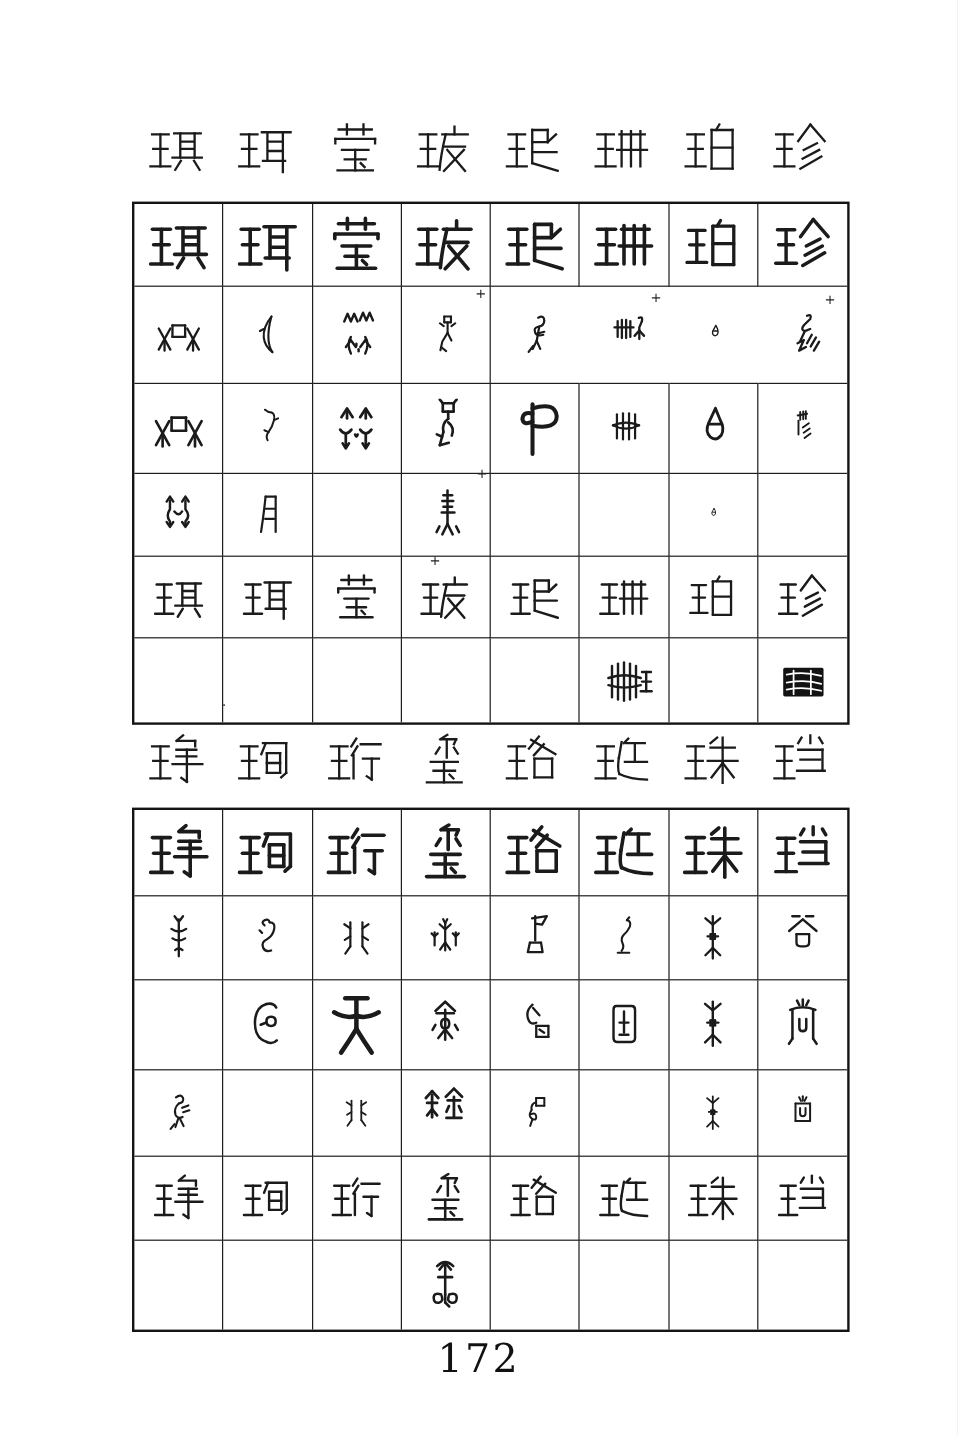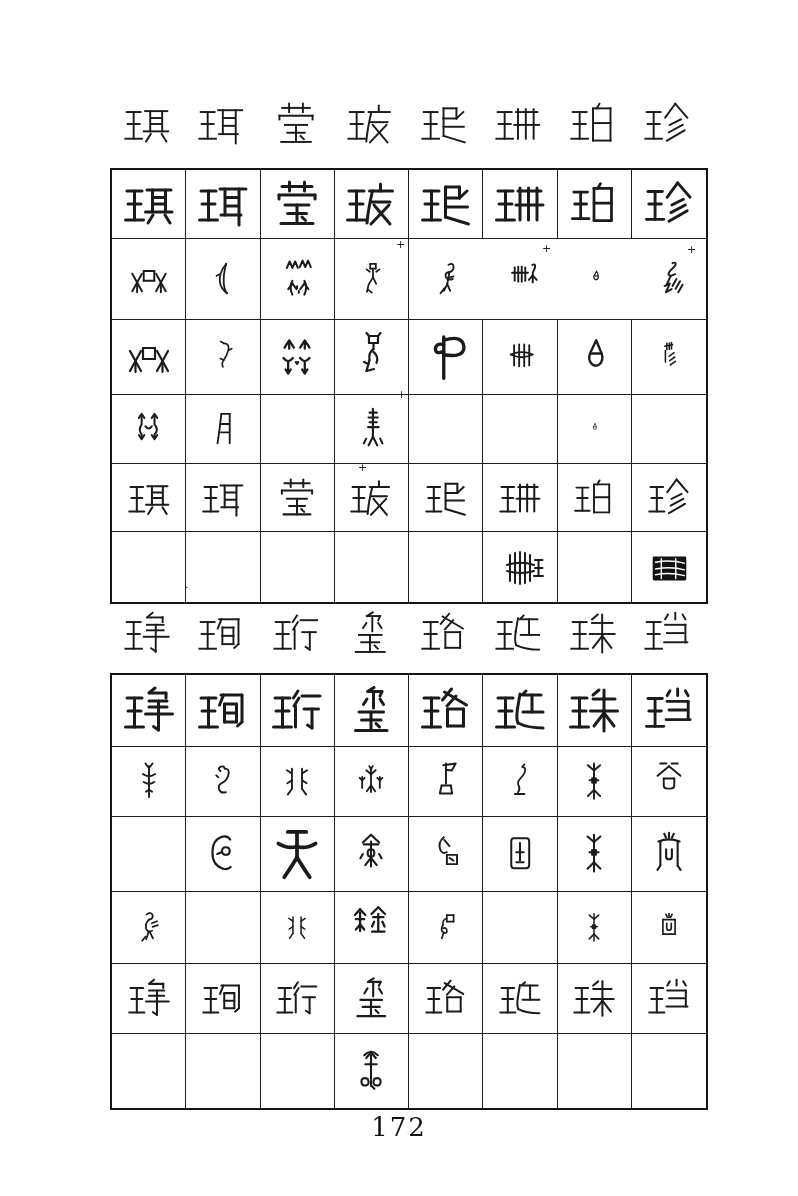--- a/index.html
+++ b/index.html
@@ -6,21 +6,21 @@
   .page{position:relative;width:798px;height:1196px;background:#ffffff;margin:0 auto;
         font-family:"DejaVu Serif", serif;overflow:hidden;}
   .hdr{position:absolute;display:grid;grid-template-columns:repeat(8,1fr);}
   .hdr .hc{display:flex;align-items:center;justify-content:center;}
   .grid{position:absolute;display:grid;border:2.5px solid #141414;background:#fff;}
   .cell{border-right:1.6px solid #1d1d1d;border-bottom:1.6px solid #1d1d1d;
         display:flex;align-items:center;justify-content:center;box-sizing:border-box;}
   .cell.nr{border-right:none;}
   .cell.nb{border-bottom:none;}
   .pageno{position:absolute;top:1112px;left:0;width:100%;text-align:center;
-          font-size:26px;color:#111;letter-spacing:2px;}
+          font-size:33px;color:#111;letter-spacing:2px;}
   .mark{position:absolute;font-family:"DejaVu Sans",sans-serif;font-size:11px;color:#222;}
   svg.glyph{display:block;}
 </style>
 </head>
 <body>
 
 <div class="page">
   <div id="mount">
       <div class="hdr" style="left: 110px; top: 96px; width: 594px; height: 56px;">
         <div class="hc">

